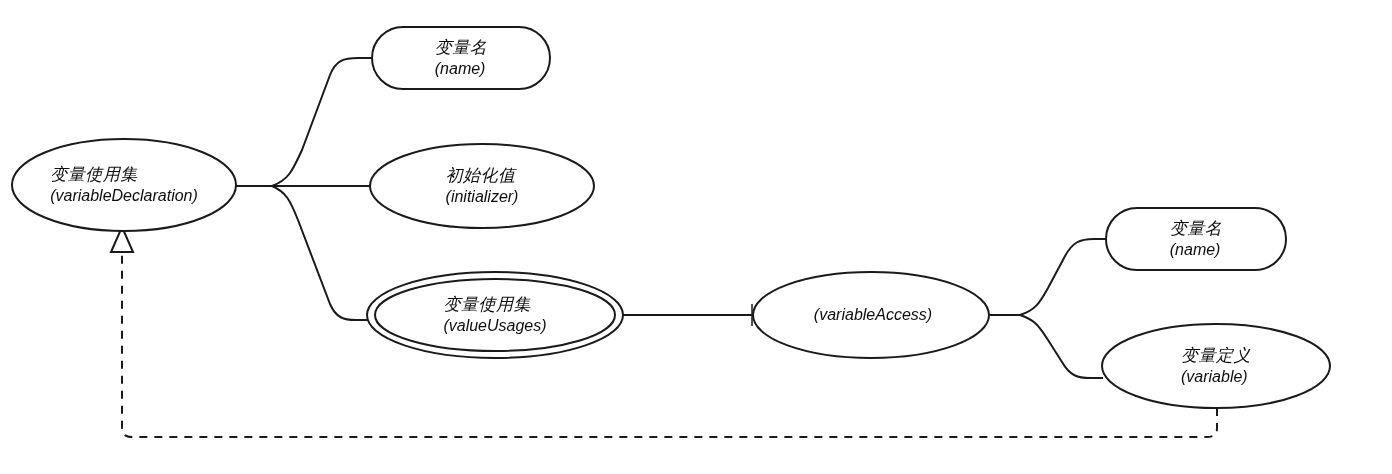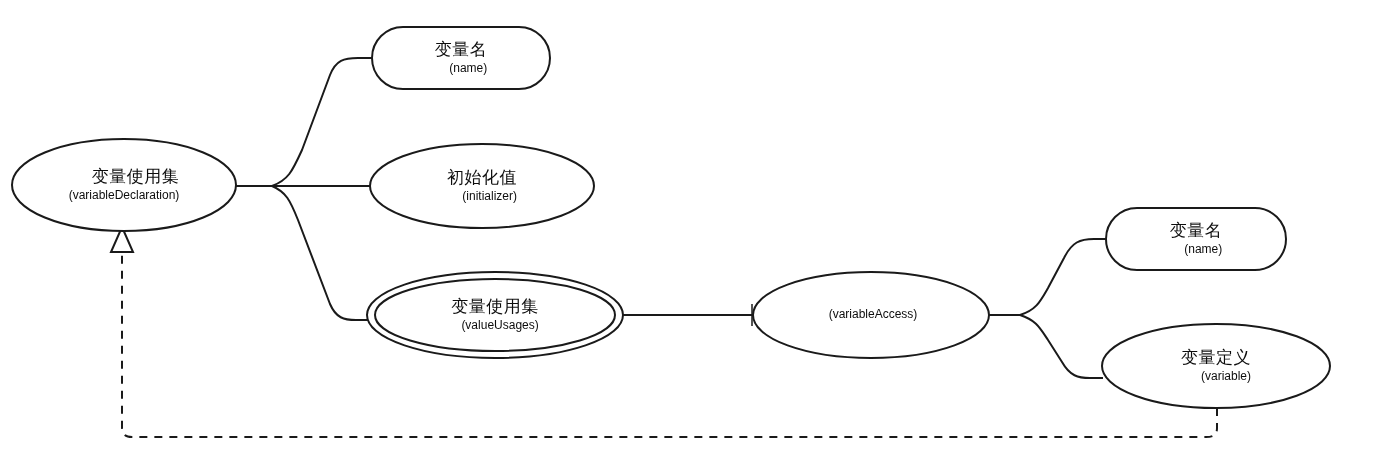--- a/index.html
+++ b/index.html
@@ -59,34 +59,35 @@
     stroke-linejoin: miter;
   }
   .marker-solid {
     fill: #1a1a1a;
     stroke: #1a1a1a;
     stroke-width: 1.5;
     stroke-linejoin: miter;
   }
   .node-label {
     position: absolute;
-    text-align: right;
+    text-align: left;
     color: #0d0d0d;
     line-height: 1.28;
     pointer-events: none;
     user-select: none;
     white-space: nowrap;
     transform: translate(-50%, -50%);
+    font-style: italic;
   }
   .label-cn {
     font-size: 17px;
     letter-spacing: 0.5px;
   }
   .label-en {
-    font-size: 12px;
+    font-size: 16px;
     letter-spacing: 0px;
   }
 </style>
 </head>
 <body>
 
 <div id="diagram-canvas">
 
   <svg id="diagram-svg" viewBox="0 0 1392 474" xmlns="http://www.w3.org/2000/svg">
 

